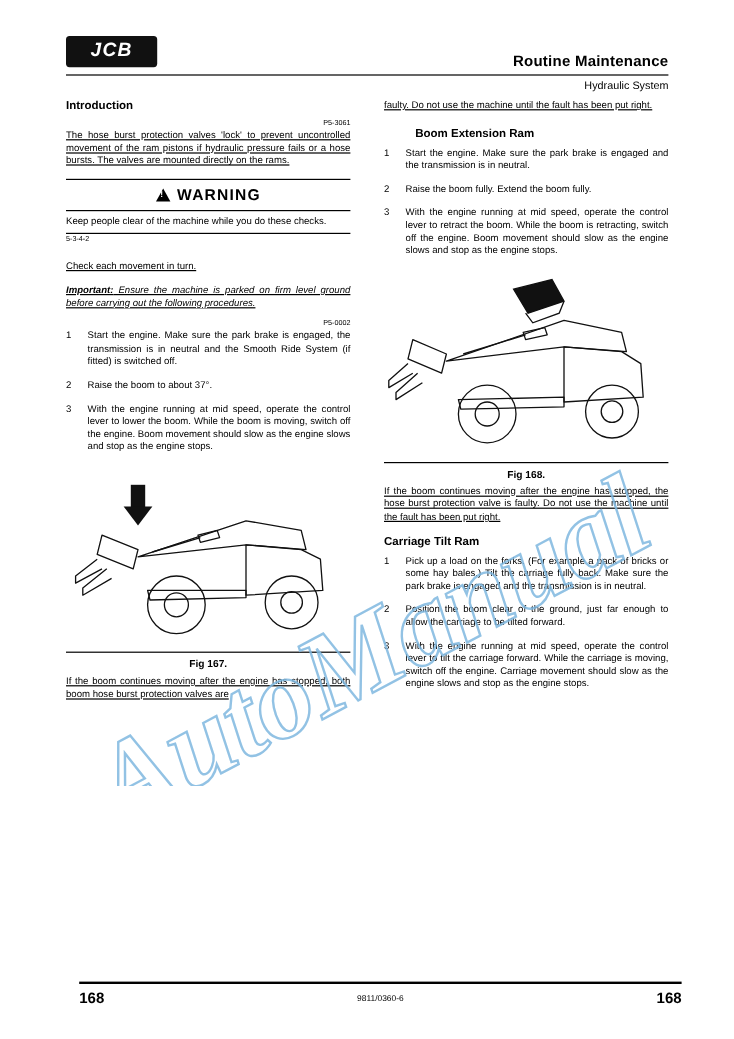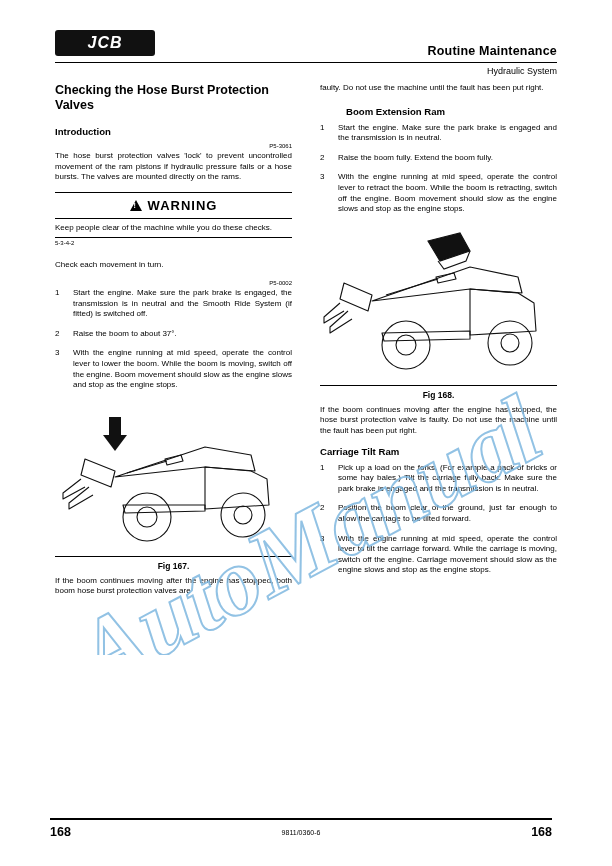--- a/index.html
+++ b/index.html
@@ -27,21 +27,21 @@
     position: absolute;
     left: 55px;
     top: 30px;
     width: 502px;
     height: 45px;
   }
   .logo {
     position: absolute;
     left: 0;
     top: 0;
-    width: 100px;
+    width: 76px;
     height: 26px;
     background: #111111;
     border-radius: 3px;
     display: flex;
     align-items: center;
     justify-content: center;
   }
   .logo-text {
     color: #ffffff;
     font-family: "Liberation Sans", sans-serif;
@@ -93,20 +93,21 @@
   h2.sec {
     font-size: 9.6px;
     font-weight: bold;
     margin: 0 0 6px 0;
   }
   p.body {
     font-size: 8px;
     line-height: 10.6px;
     margin: 0 0 9px 0;
     text-align: justify;
+    text-decoration: underline;
   }
   p.body.last { margin-bottom: 0; }
   .code {
     font-size: 6px;
     text-align: right;
     margin: 0 0 2px 0;
     color: #000;
   }
 
   
@@ -213,21 +214,21 @@
     font-size: 96px;
     fill: none;
     stroke: #7fb8e0;
     stroke-width: 2;
     opacity: 0.85;
   }
 
   
   .footer {
     position: absolute;
-    left: 50px;
+    left: 66px;
     top: 818px;
     width: 502px;
   }
   .footer-rule {
     height: 2px;
     background: #000;
     width: 100%;
   }
   .footer-row {
     position: relative;
@@ -263,40 +264,40 @@
     <div class="logo">
       <span class="logo-text">JCB</span>
     </div>
     <div class="header-title">Routine Maintenance</div>
     <div class="header-rule"></div>
     <div class="header-sub">Hydraulic System</div>
   </div>
 
   <div class="col col-left">
 
-    <h1 class="doc-title">Checking the Hose Burst Protection Valves</h1>
 
     <h2 class="sec">Introduction</h2>
     <div class="code">P5-3061</div>
     <p class="body">The hose burst protection valves 'lock' to prevent uncontrolled movement of the ram pistons if hydraulic pressure fails or a hose bursts. The valves are mounted directly on the rams.</p>
 
     <div class="warn-wrap">
       <div class="warn-rule"></div>
       <div class="warn-head">
         <span class="warn-tri"></span>
         <span class="warn-word">WARNING</span>
       </div>
       <div class="warn-rule"></div>
       <div class="warn-text">Keep people clear of the machine while you do these checks.</div>
       <div class="warn-rule"></div>
       <div class="warn-code">5-3-4-2</div>
     </div>
 
     <p class="body" style="margin-top:14px;">Check each movement in turn.</p>
 
+    <p class="body italic"><span class="bold">Important:</span><span> Ensure the machine is parked on firm level ground before carrying out the following procedures.</span></p>
 
     <div class="code">P5-0002</div>
 
     <div class="step">
       <div class="num">1</div>
       <div class="txt">Start the engine. Make sure the park brake is engaged, the transmission is in neutral and the Smooth Ride System (if fitted) is switched off.</div>
     </div>
     <div class="step">
       <div class="num">2</div>
       <div class="txt">Raise the boom to about 37°.</div>

